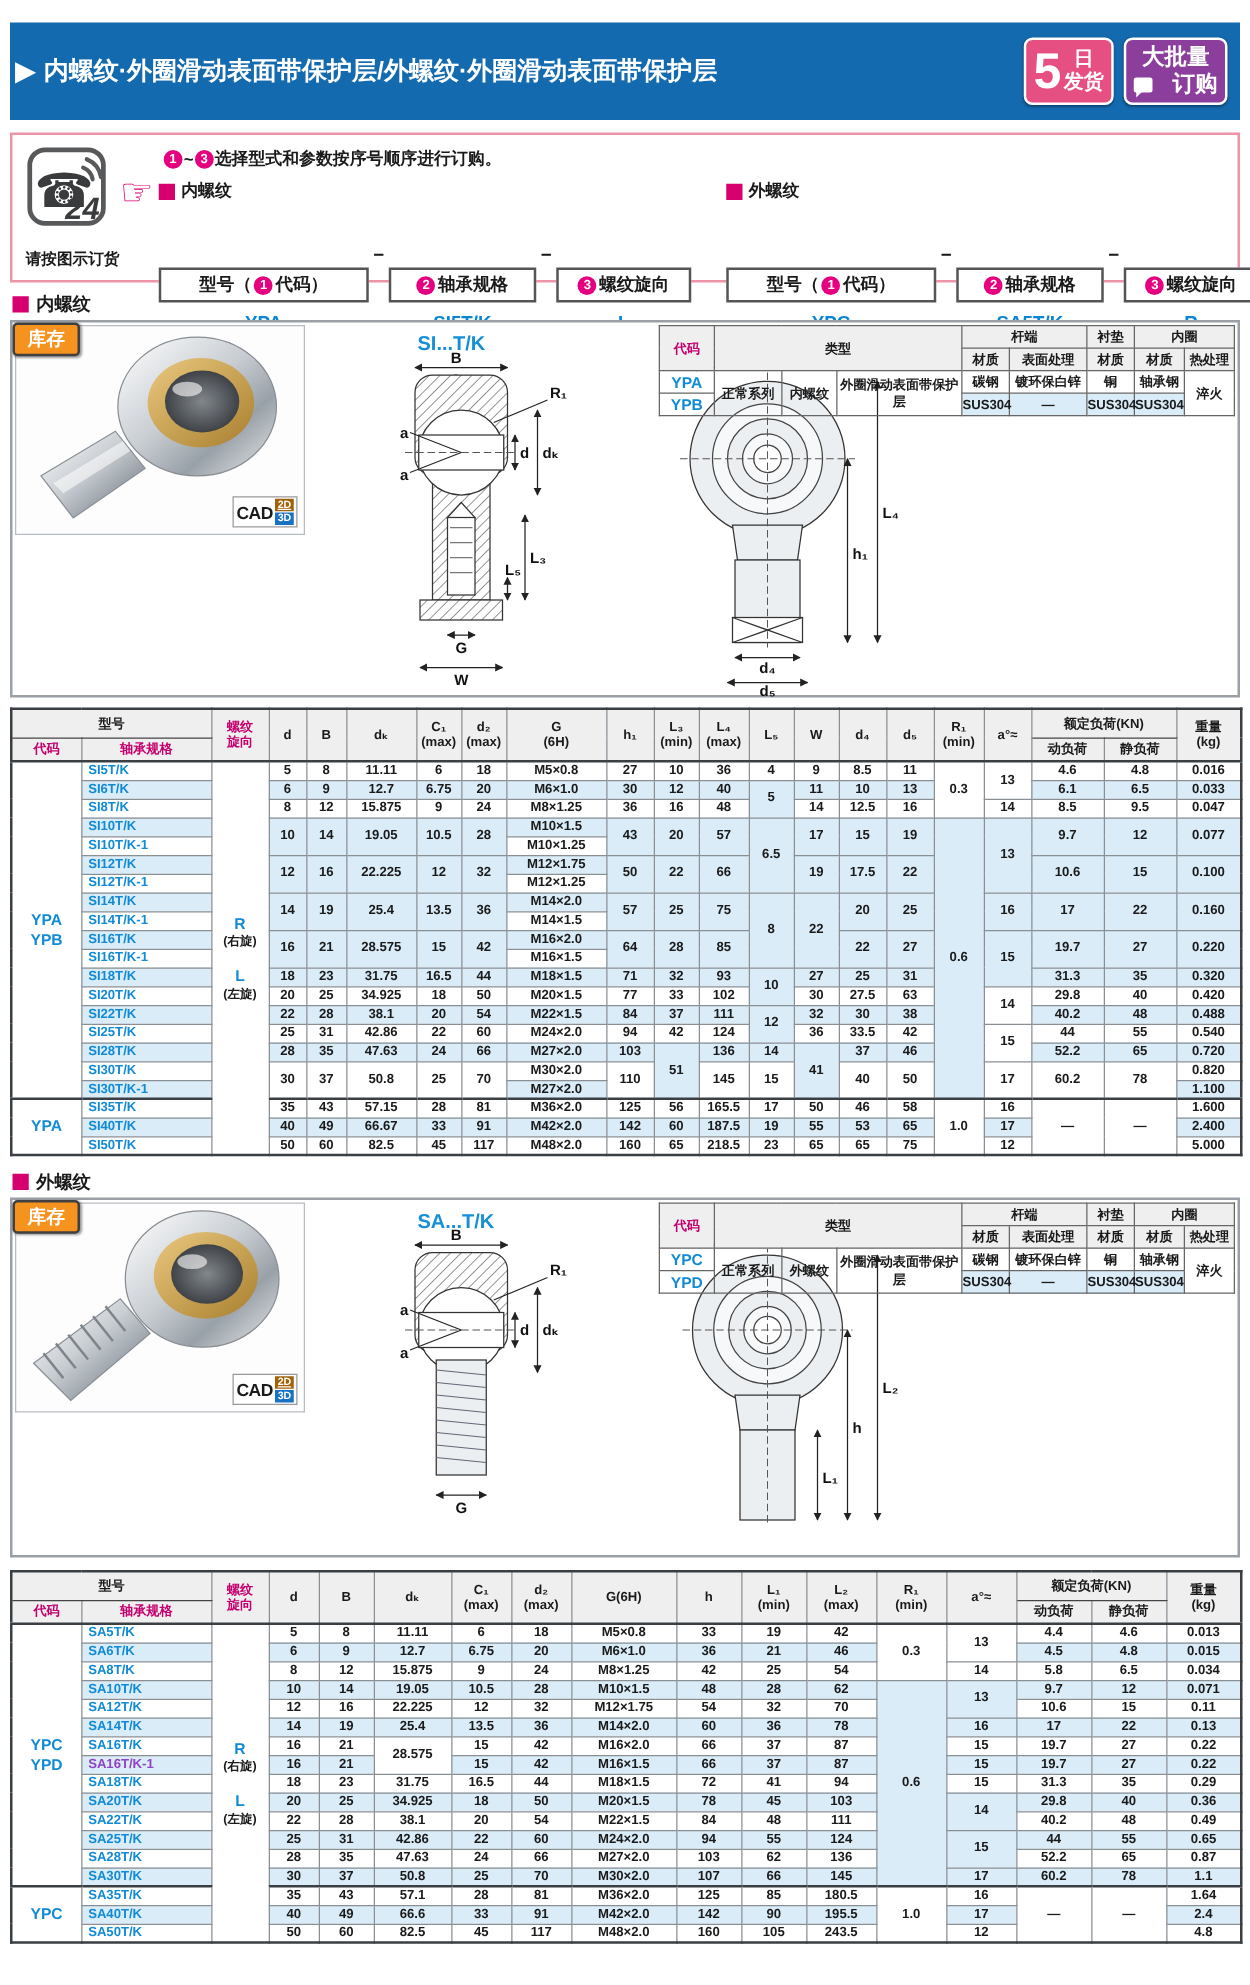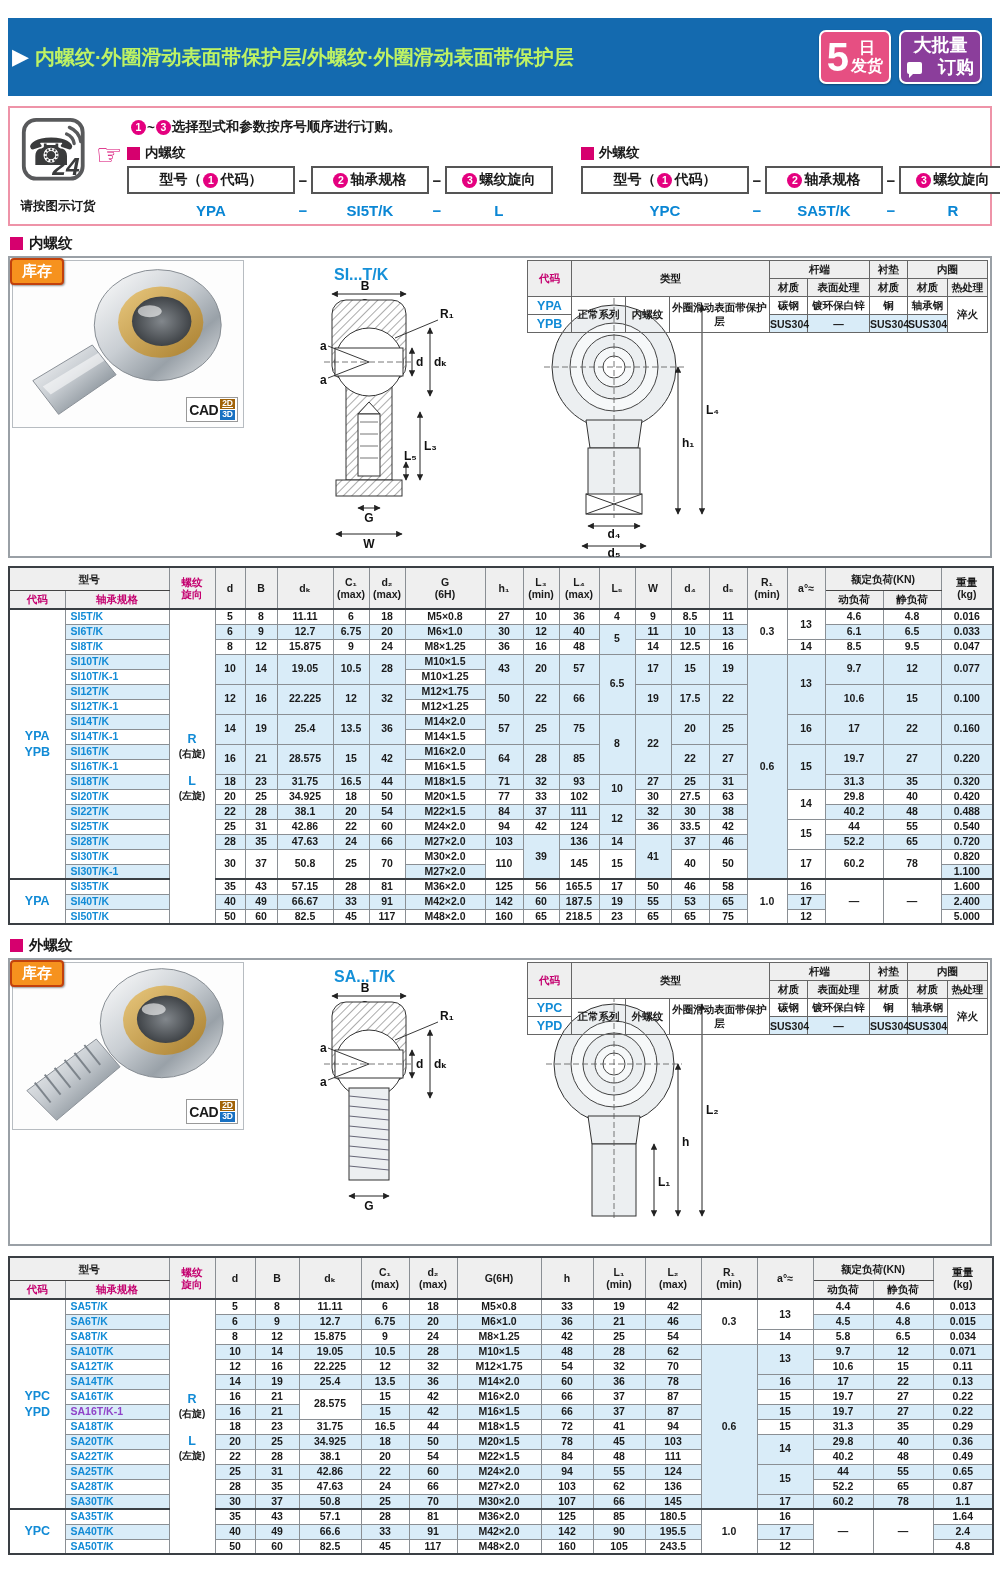--- a/index.html
+++ b/index.html
@@ -3,21 +3,21 @@
 <meta charset="utf-8">
 <style>
   html,body{margin:0;padding:0;background:#e9e9e9;}
   .page{position:relative;width:1000px;height:1588px;background:#fff;
         font-family:"Liberation Sans","DejaVu Sans",sans-serif;color:#1a1a1a;overflow:hidden;}
   
   .topband{position:absolute;left:8px;top:18px;width:984px;height:78px;background:#146aaf;
            display:flex;align-items:center;}
   .tb-title{color:#fff;font-size:33px;font-weight:bold;letter-spacing:2px;margin-left:14px;white-space:nowrap;}
   .tb-arrow{color:#fff;font-size:22px;margin:0 6px 0 4px;}
-  .tb-sub{color:#bef264;font-weight:bold;line-height:1.25;}
+  .tb-sub{color:#ffffff;font-weight:bold;line-height:1.25;}
   .tb-sub .s1{font-size:20px;}
   .tb-sub .s2{font-size:20px;}
   .tb-badges{margin-left:auto;display:flex;gap:8px;margin-right:10px;}
   .badge{border:2px solid #fff;border-radius:7px;color:#fff;font-weight:bold;text-align:center;
          padding:3px 6px;box-shadow:0 1px 2px rgba(0,0,0,.35);}
   .badge.pink{background:#e64f82;display:flex;align-items:center;gap:2px;}
   .badge.pink .big{font-size:40px;line-height:.9;}
   .badge.pink .col{display:flex;flex-direction:column;font-size:16px;line-height:1.1;}
   .badge.purple{background:#8b3e9b;display:flex;flex-direction:column;justify-content:flex-start;font-size:18px;line-height:1.2;}
   .badge.purple .row2{display:flex;align-items:center;justify-content:center;gap:16px;}
@@ -32,29 +32,29 @@
   .order-main{flex:1;}
   .order-note{font-size:13.5px;font-weight:bold;margin:2px 0 8px 4px;display:flex;align-items:center;gap:1px;}
   .cnum{display:inline-block;min-width:15px;height:15px;border-radius:50%;background:#e4007f;color:#fff;
         font-size:10.5px;line-height:15px;text-align:center;font-weight:bold;}
   .order-groups{display:flex;gap:36px;}
   .ogroup{width:418px;}
   .olabel{font-size:13.5px;font-weight:bold;display:flex;align-items:center;gap:5px;margin-bottom:4px;}
   .sq{display:inline-block;width:13px;height:13px;background:#d6006e;}
   .ogrid{display:grid;grid-template-columns:168px 16px 118px 16px 108px;align-items:center;}
   .obox{border:2px solid #555;background:#fff;font-weight:bold;font-size:14px;text-align:center;
-        padding:3px 2px;display:flex;align-items:center;justify-content:center;gap:2px;}
+        padding:3px 2px;display:flex;align-items:center;justify-content:center;gap:2px;margin-top:48px;}
   .odash{text-align:center;font-weight:bold;font-size:15px;}
   .oex{color:#0a86d4;font-weight:bold;font-size:15px;text-align:center;padding-top:8px;}
   
   .seclabel{position:absolute;left:10px;display:flex;align-items:center;gap:6px;font-size:14.5px;font-weight:bold;}
   .panel{position:absolute;left:8px;width:984px;border:2px solid #9aa0a6;background:#fff;box-sizing:border-box;}
   .photobox{position:absolute;left:2px;top:2px;width:230px;height:166px;border:1px solid #b7bcc1;background:#fdfdfd;}
   .stock{position:absolute;left:-3px;top:-3px;background:#f6921e;color:#fff;font-weight:bold;font-size:15px;
-         padding:2px 10px;border:2px solid #c2410c;border-radius:4px;box-shadow:1px 1px 2px rgba(0,0,0,.4);z-index:3;}
+         padding:2px 10px;border:2px solid #404040;border-radius:4px;box-shadow:1px 1px 2px rgba(0,0,0,.4);z-index:3;}
   .cadbadge{position:absolute;right:5px;bottom:5px;background:#fff;border:1px solid #999;display:flex;align-items:center;
             padding:1px 2px;gap:2px;z-index:3;}
   .cadbadge .cadtxt{font-weight:bold;font-size:14px;letter-spacing:-.5px;}
   .cadbadge .cstack{display:flex;flex-direction:column;gap:1px;}
   .cadbadge .c2,.cadbadge .c3{font-size:8.5px;font-weight:bold;color:#fff;padding:0 2px;line-height:1.15;}
   .c2{background:#a16207;text-decoration:underline;}  .c3{background:#1971c2;}
   .dwg{position:absolute;left:244px;top:4px;}
   .dtitle{fill:#1590d8;font-weight:bold;font-size:16px;}
   .dimtxt{fill:#111;font-size:12px;font-weight:bold;}
   .mini{position:absolute;right:2px;top:2px;border-collapse:collapse;table-layout:fixed;width:460px;font-size:10.5px;}
@@ -646,21 +646,21 @@
         </tr>
         <tr>
           <td class="m">SI28T/K</td>
           <td>28</td>
           <td>35</td>
           <td>47.63</td>
           <td>24</td>
           <td>66</td>
           <td>M27×2.0</td>
           <td>103</td>
-          <td rowspan="3">39</td>
+          <td rowspan="3">51</td>
           <td>136</td>
           <td>14</td>
           <td rowspan="3">41</td>
           <td>37</td>
           <td>46</td>
           <td>52.2</td>
           <td>65</td>
           <td>0.720</td>
         </tr>
         <tr>

